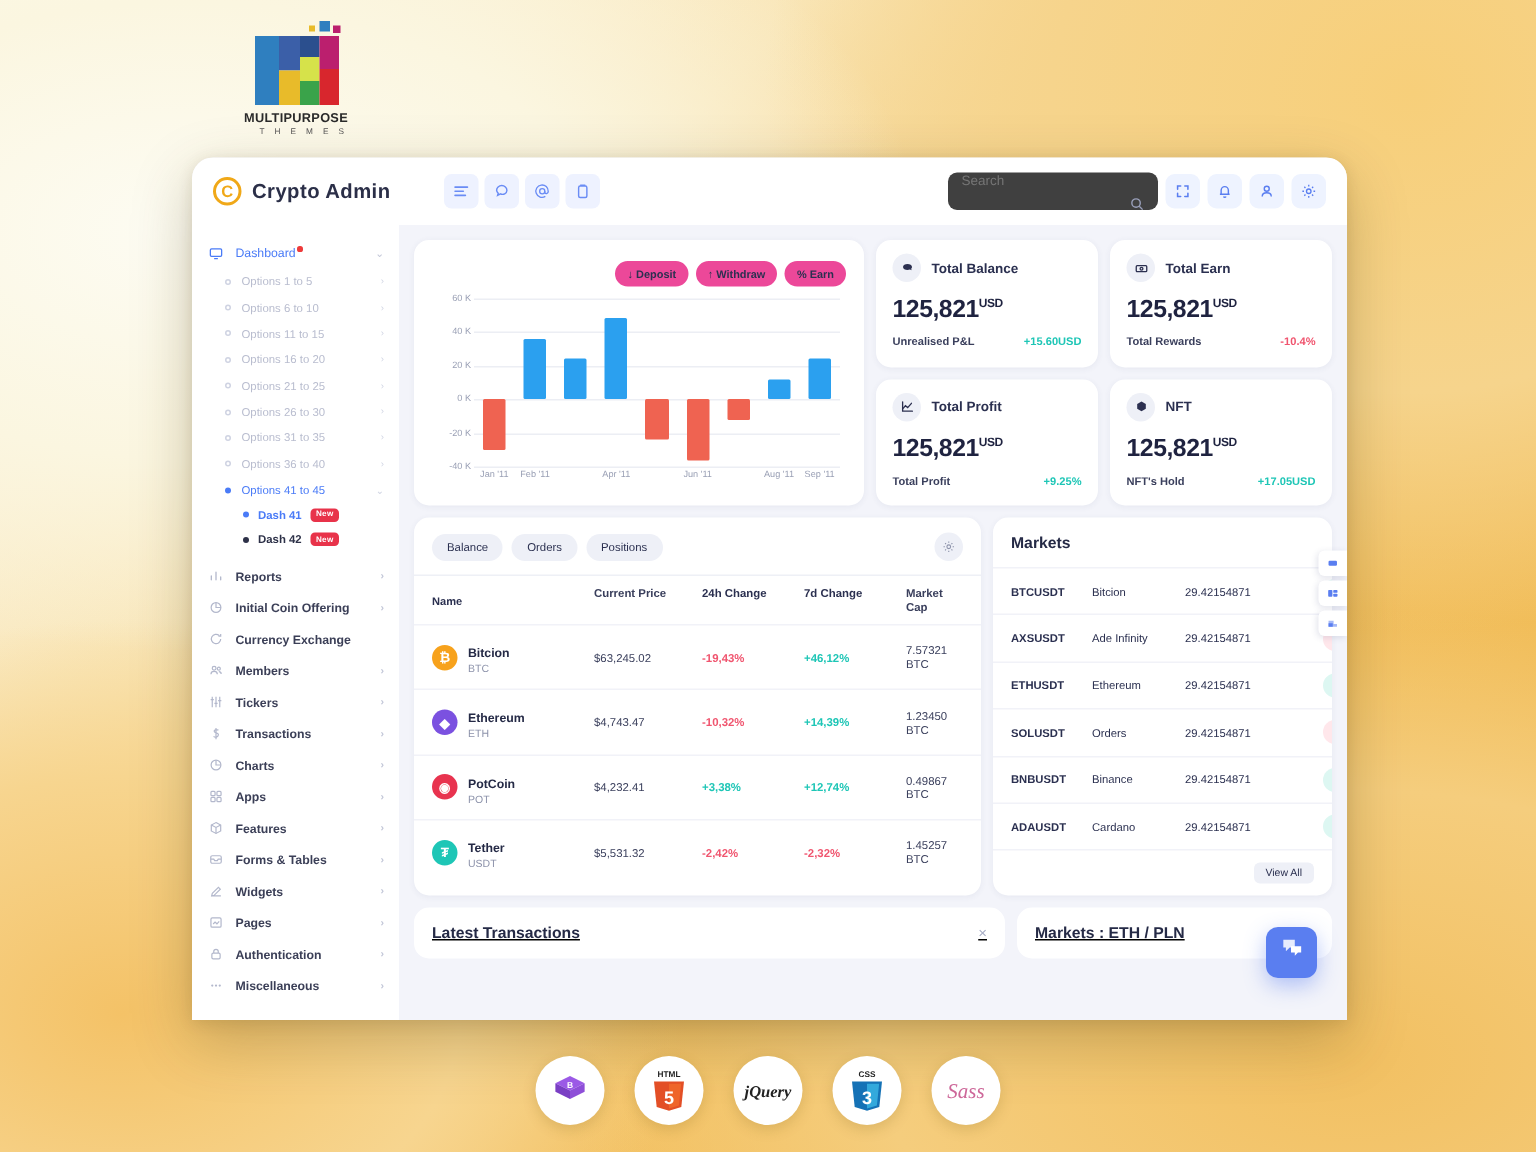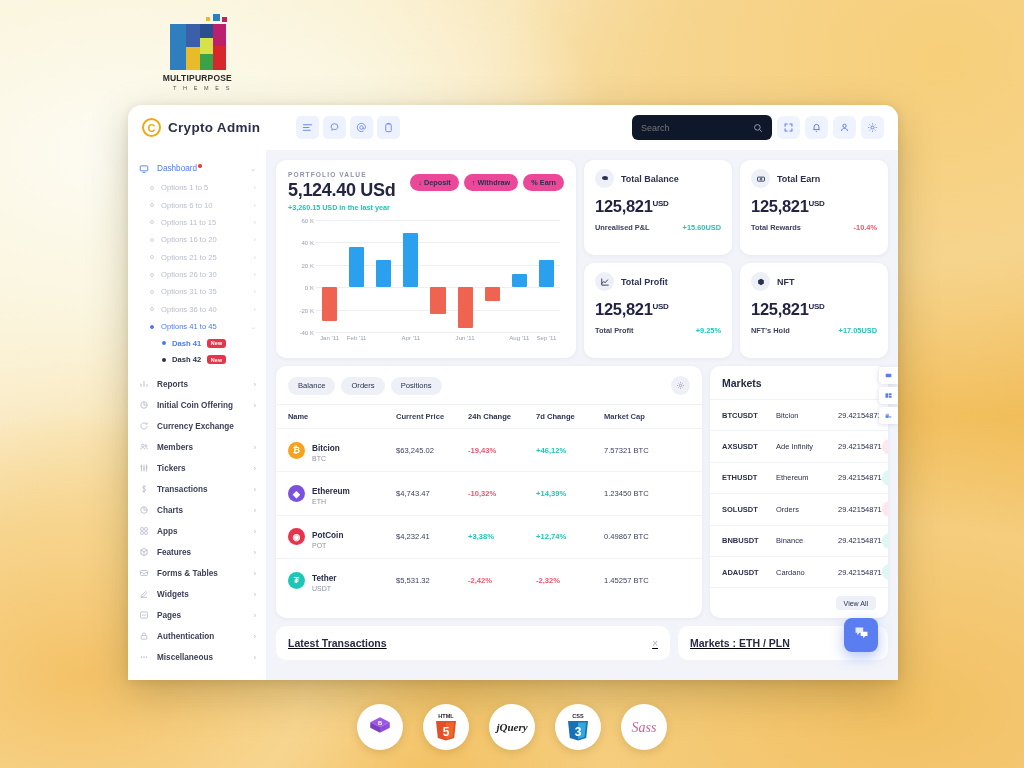--- a/index.html
+++ b/index.html
@@ -40,22 +40,22 @@
     color:#f0a818;font-size:11px;font-weight:bold;display:flex;align-items:center;justify-content:center;
   }
   .brand-text { font-size:13.5px; font-weight:bold; color:#2b2f48; letter-spacing:.3px;}
   .tb-icons { display:flex; gap:4px; margin-left:16px;}
   .tb-ico {
     width:23px;height:23px;border-radius:5px;background:#eef2ff;
     display:flex;align-items:center;justify-content:center;color:#6a8cf5;
   }
   .tb-right { margin-left:auto; display:flex; align-items:center; gap:5px;}
   .search-box {
-    width:140px;height:25px;background:#0f172a;border-radius:6px;
-    display:flex;align-items:center;padding:0 9px;gap:6px;
+    width:140px;height:25px;background:#404040;border-radius:6px;
+    display:flex;align-items:center;padding:0 9px;gap:6px;flex-direction:column;
   }
   .search-box input {
     border:none;background:transparent;outline:none;font-size:9px;color:#8a8fa6;
     font-family:"Liberation Sans",sans-serif; width:100%;
   }
   .search-box .ico { margin-left:auto; color:#9aa0bb; display:flex;}
   .tb-act {
     width:23px;height:23px;border-radius:6px;background:#eef3ff;
     display:flex;align-items:center;justify-content:center;color:#5a7ef0;
   }
@@ -130,21 +130,21 @@
   .st-ic { width:19px;height:19px;border-radius:50%;background:#eef0f7;display:flex;align-items:center;justify-content:center;color:#2c3050;}
   .st-t { font-size:9px; font-weight:bold; color:#2b3050; }
   .st-v { font-size:16.5px; font-weight:bold; color:#1f2340; margin-top:9px; letter-spacing:-.3px;}
   .st-v sup { font-size:8px; font-weight:bold; }
   .st-f { display:flex; align-items:center; margin-top:7px; }
   .st-f .k { font-size:7.4px; font-weight:bold; color:#3a3f5c; }
   .st-f .v { margin-left:auto; font-size:7.4px; font-weight:bold; }
   .pos { color:#1ec6b6; } .neg { color:#f0556f; }
 
   
-  .tbl-card { width:426px; margin-top:8px; }
+  .tbl-card { width:378px; margin-top:8px; }
   .tabs-bar { display:flex; align-items:center; padding:10px 12px 9px 12px; }
   .tab { background:#eef0f7;border-radius:12px;padding:4.5px 10px;font-size:7.6px;color:#2b3050;margin-right:6px;}
   .gear-btn { margin-left:auto; width:19px;height:19px;border-radius:50%;background:#eef0f7;display:flex;align-items:center;justify-content:center;color:#8d93ab;}
   .thead { display:flex; padding:7px 12px; border-top:1px solid #eef0f6; font-size:7.4px; font-weight:bold; color:#2b3050;}
   .trow { display:flex; align-items:center; padding:8px 12px; border-top:1px solid #f1f2f8;}
   .c-name { width:108px; display:flex; align-items:center; gap:7px;}
   .c-price{ width:72px; font-size:7.6px; color:#3a3f5c;}
   .c-24  { width:68px; font-size:7.6px; font-weight:bold;}
   .c-7d  { width:68px; font-size:7.6px; font-weight:bold;}
   .c-cap { flex:1; font-size:7.6px; color:#3a3f5c;}
@@ -490,25 +490,20 @@
         <span class="car">›</span>
       </div>
     </div>
 
     <div class="main">
 
       <div class="row">
 
         <div class="card pf">
           <div class="pf-top">
-            <div>
-              <div class="pf-lbl">PORTFOLIO VALUE</div>
-              <div class="pf-val">5,124.40 USd</div>
-              <div class="pf-delta">+3,260.15 USD in the last year</div>
-            </div>
             <div class="pf-btns">
               <div class="pill">↓ Deposit</div>
               <div class="pill">↑ Withdraw</div>
               <div class="pill">% Earn</div>
             </div>
           </div>
 
           <div class="chart">
             <div class="cy" id="yaxis">
                 <span style="top: 0px;">60 K</span>

